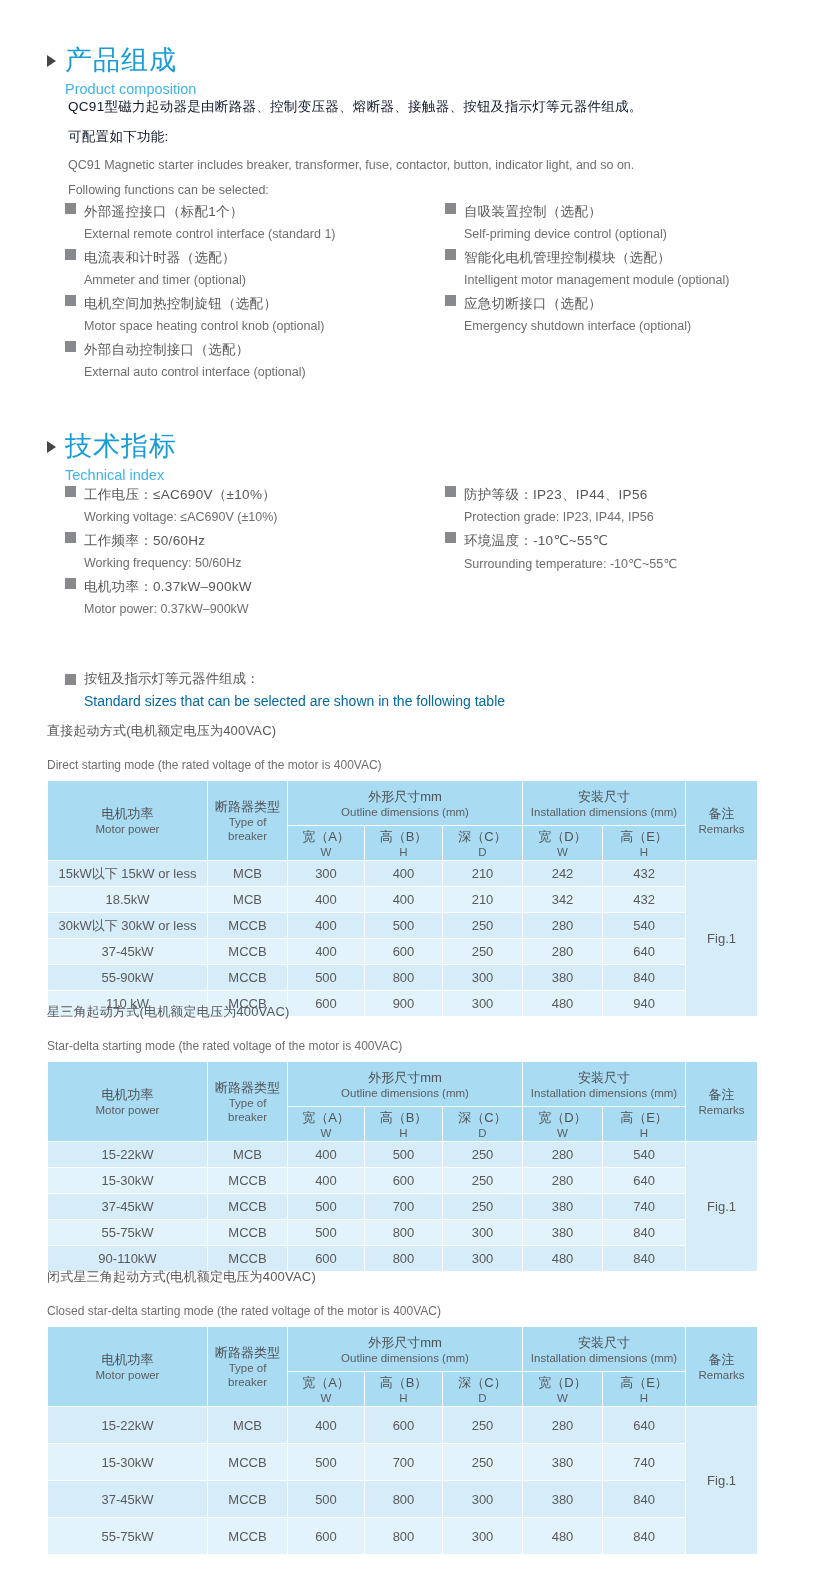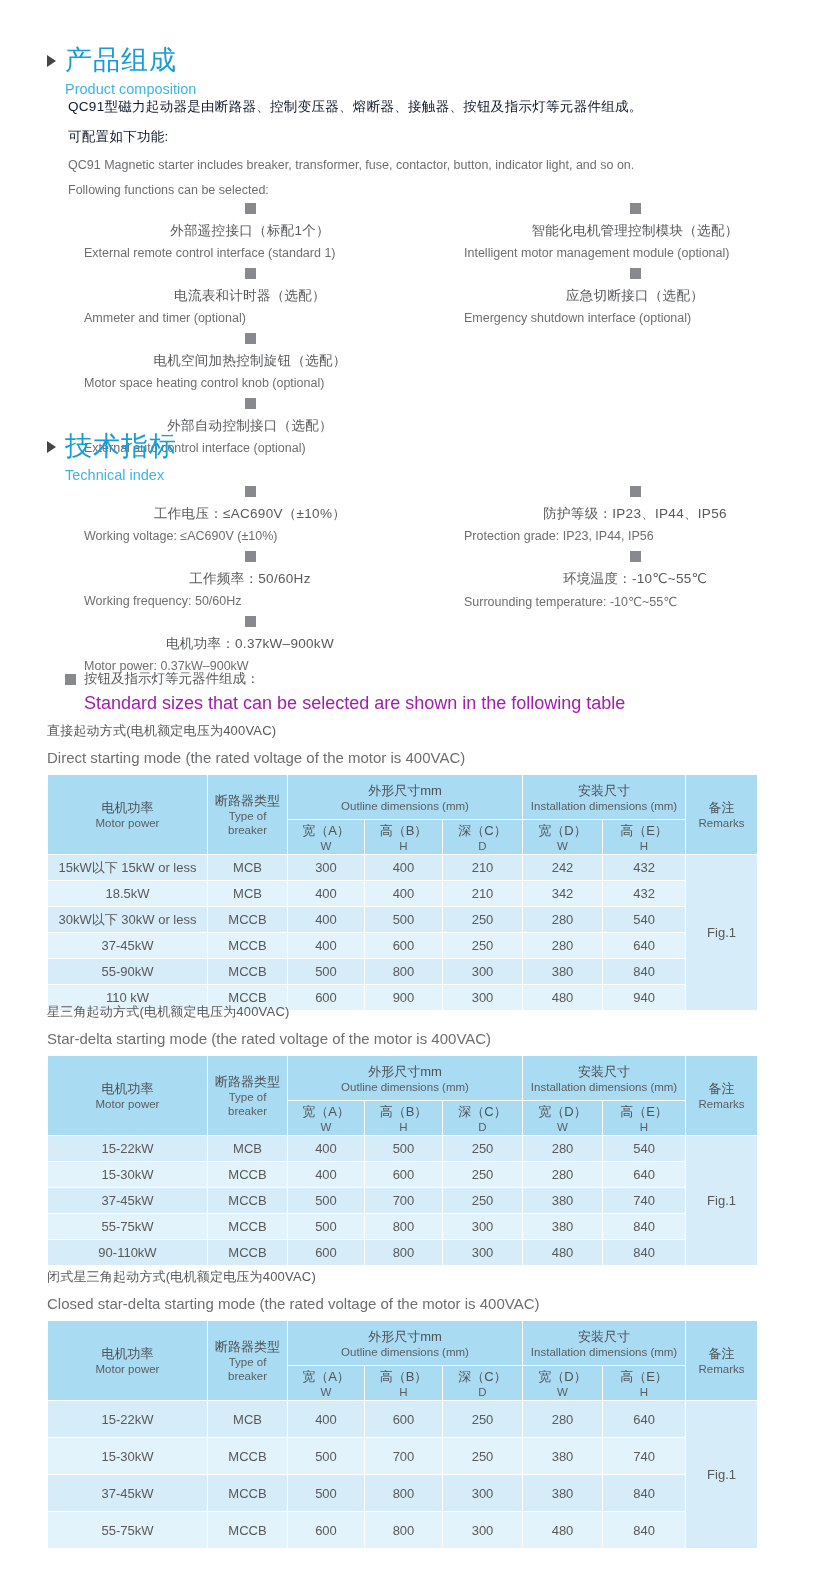--- a/index.html
+++ b/index.html
@@ -12,29 +12,29 @@
   
   .sec-head{display:flex;align-items:center;gap:9px;}
   .tri{width:0;height:0;border-left:9px solid #454545;border-top:6px solid transparent;border-bottom:6px solid transparent;margin-top:2px;}
   .sec-title{font-size:27px;color:#189cd9;letter-spacing:1px;font-weight:500;}
   .sec-sub{font-size:14.5px;color:#3fb3e6;margin:3px 12px 0 18px;}
   
   .para-cn{font-size:13.5px;color:#0f172a;margin-bottom:12px;letter-spacing:0.3px;}
   .para-en{font-size:12.5px;color:#6d6e70;margin-bottom:11px;}
   
   .item{margin-bottom:8px;}
-  .item-cn{font-size:13.5px;color:#57585a;display:flex;align-items:center;gap:8px;letter-spacing:0.3px;flex-direction:column;}
+  .item-cn{font-size:13.5px;color:#57585a;display:flex;gap:8px;letter-spacing:0.3px;}
   .sq{flex:0 0 auto;width:11px;height:11px;background:#87898c;}
   .item-en{font-size:12.5px;color:#6d6e70;margin:6px 0 7px 19px;}
   
   .note-cn{font-size:13.5px;color:#57585a;display:flex;align-items:center;gap:8px;}
-  .note-en{font-size:18px;color:#a21caf;margin:5px 0 0 19px;}
+  .note-en{font-size:14px;color:#0369a1;margin:5px 0 0 19px;}
   
   .cap-cn{font-size:13px;color:#58595b;letter-spacing:0.2px;}
-  .cap-en{font-size:15px;color:#6d6e70;margin-top:9px;}
+  .cap-en{font-size:12px;color:#6d6e70;margin-top:18px;}
   
   table.dim{border-collapse:collapse;table-layout:fixed;width:710px;margin-top:8px;}
   table.dim th,table.dim td{border:1px solid #ffffff;text-align:center;vertical-align:middle;padding:0;font-weight:normal;}
   table.dim thead th{background:#a9dbf3;}
   .th-cn{font-size:13px;color:#4f5254;display:block;line-height:17px;}
   .th-en{font-size:11.5px;color:#5b5e60;display:block;line-height:14px;}
   table.dim thead tr.r1 th{height:44px;}
   table.dim thead tr.r2 th{height:34px;}
   table.dim tbody td{font-size:13px;color:#58595b;}
   table.dim tbody tr:nth-child(odd) td{background:#d6edf9;}
@@ -88,20 +88,27 @@
         <span class="sq"></span>
         <span>外部自动控制接口（选配）</span>
       </div>
       <div class="item-en">External auto control interface (optional)</div>
     </div>
   </div>
 <div class="abs" style="left:445px;top:203px;width:380px;" id="features-right">
     <div class="item">
       <div class="item-cn">
         <span class="sq"></span>
+        <span>自吸装置控制（选配）</span>
+      </div>
+      <div class="item-en">Self-priming device control (optional)</div>
+    </div>
+    <div class="item">
+      <div class="item-cn">
+        <span class="sq"></span>
         <span>智能化电机管理控制模块（选配）</span>
       </div>
       <div class="item-en">Intelligent motor management module (optional)</div>
     </div>
     <div class="item">
       <div class="item-cn">
         <span class="sq"></span>
         <span>应急切断接口（选配）</span>
       </div>
       <div class="item-en">Emergency shutdown interface (optional)</div>

